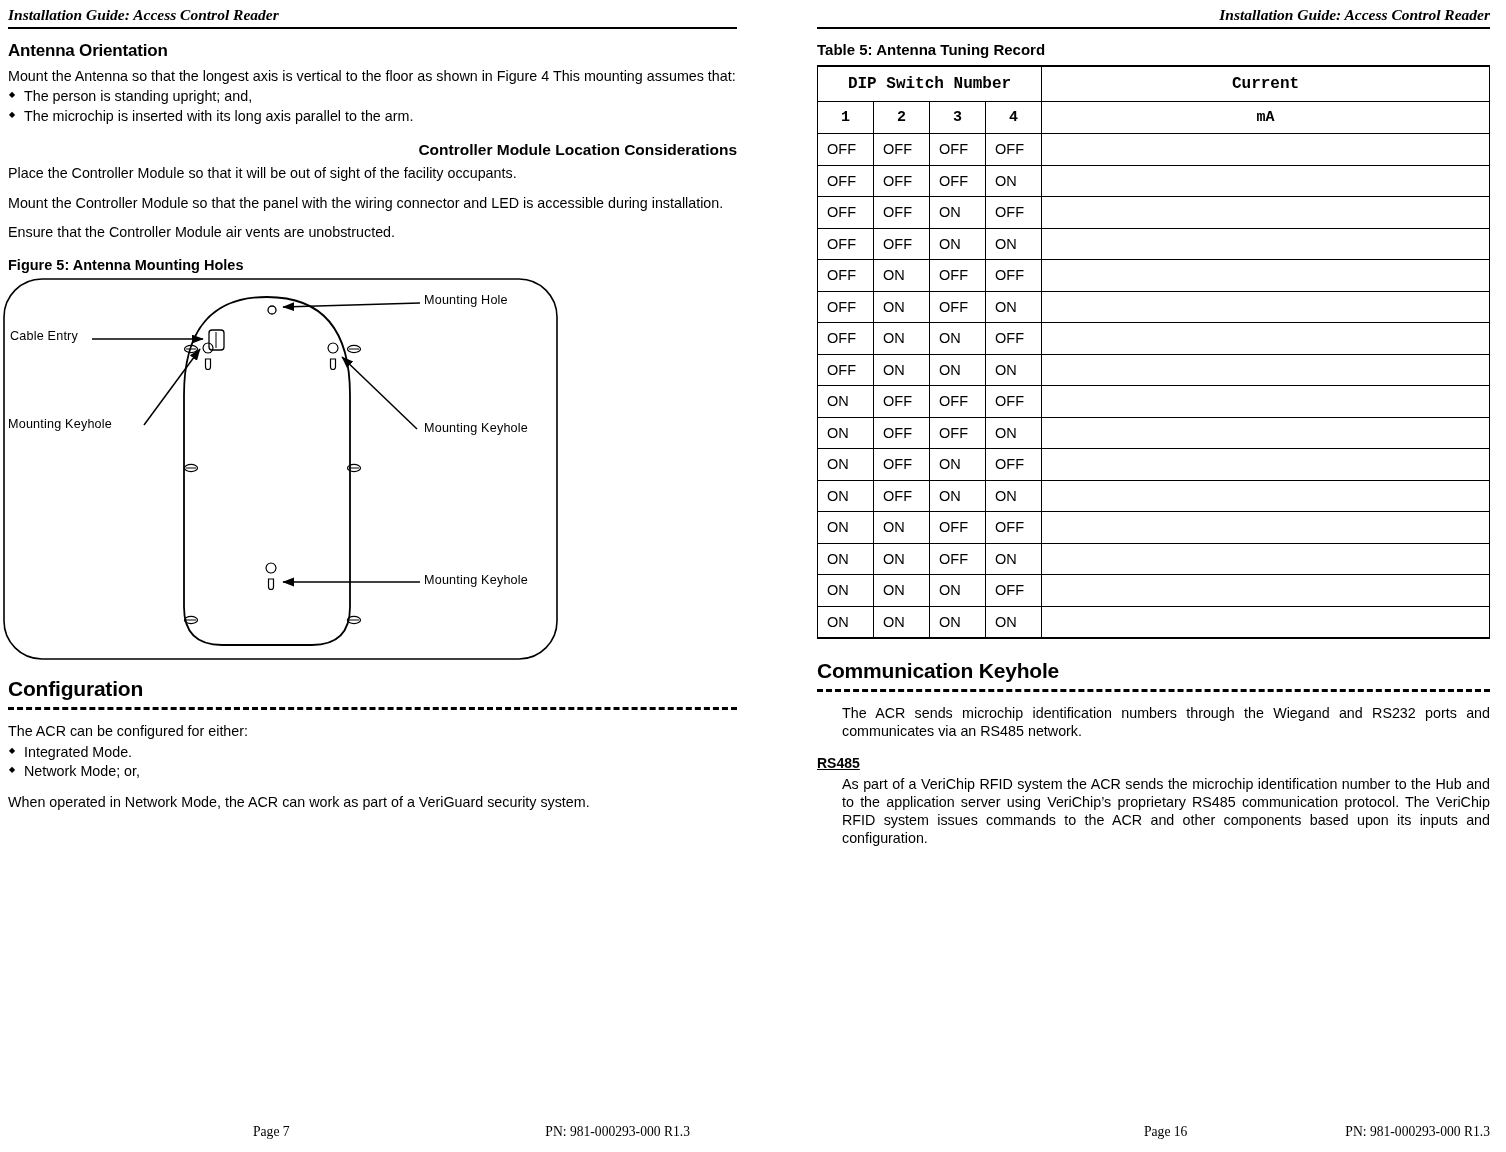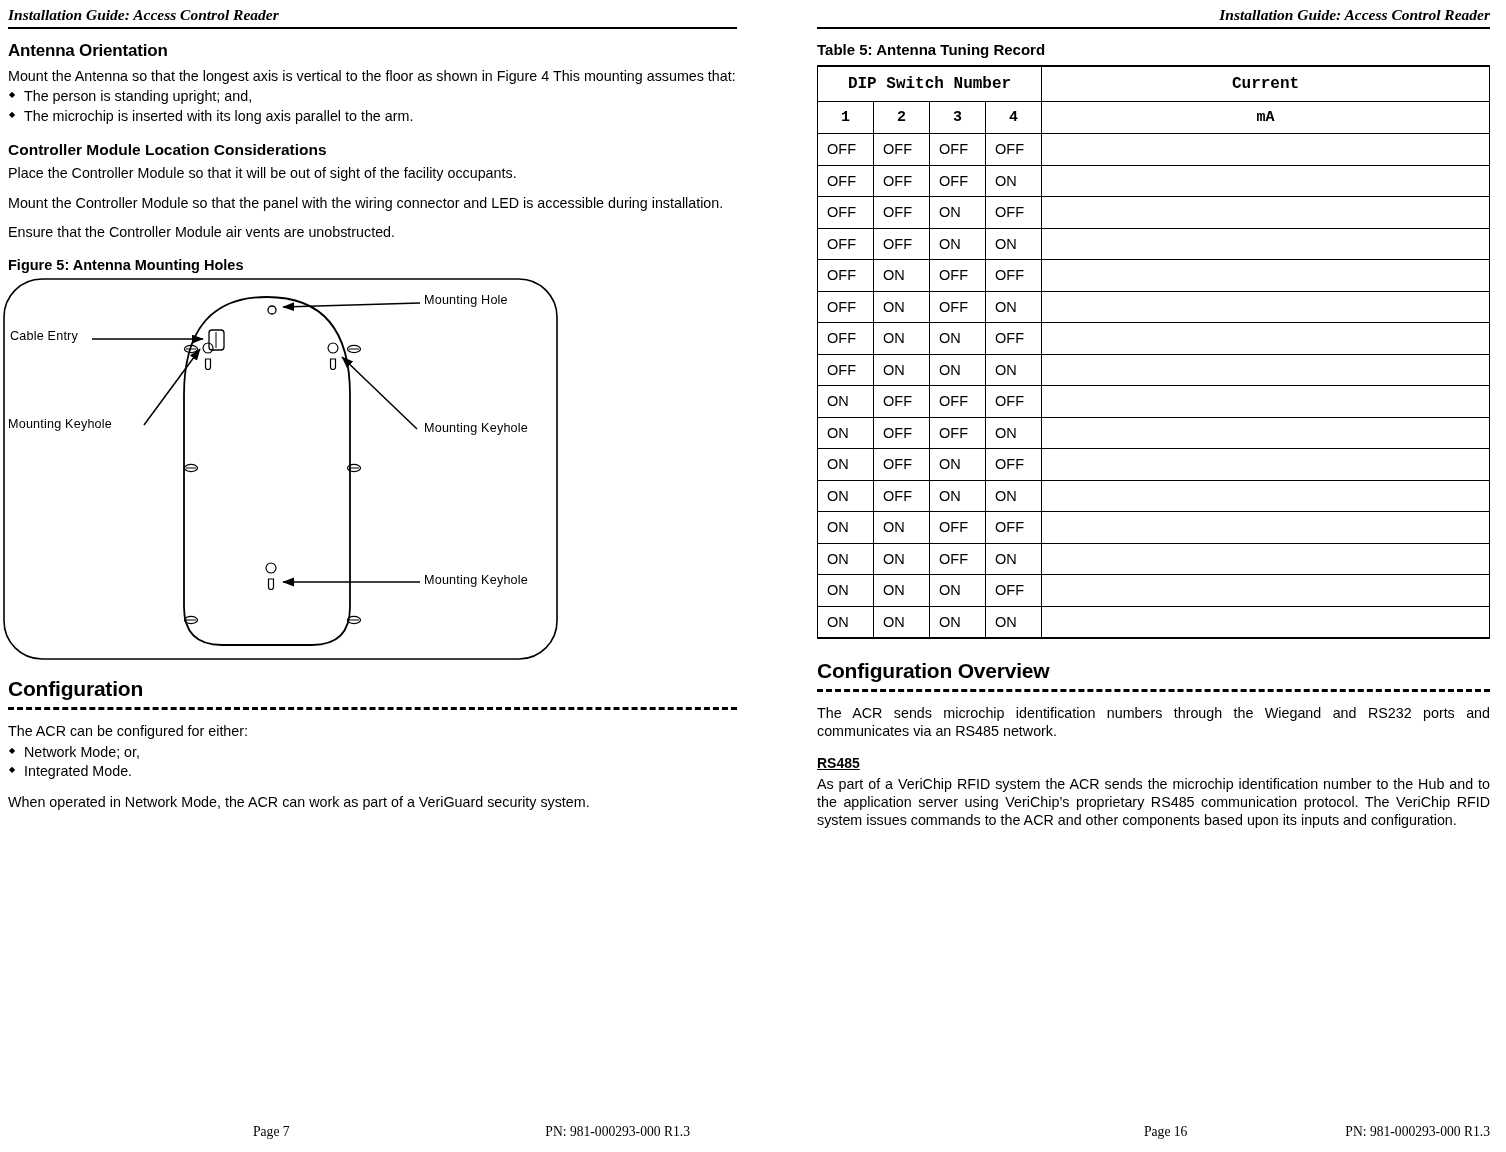--- a/index.html
+++ b/index.html
@@ -48,20 +48,21 @@
   h2 {
     font-size: 17px;
     font-weight: bold;
     margin: 0 0 6px 0;
     letter-spacing: -0.2px;
   }
   h3 {
     font-size: 15.5px;
     font-weight: bold;
     margin: 16px 0 5px 0;
+    text-align: right;
   }
   h4 {
     font-size: 14px;
     font-weight: bold;
     margin: 14px 0 4px 0;
     text-decoration: underline;
   }
   p {
     font-size: 14.3px;
     line-height: 1.28;
@@ -105,20 +106,21 @@
     font-size: 12.6px;
     letter-spacing: 0.2px;
     white-space: nowrap;
   }
   .dashed-rule {
     border-top: 3px dashed #000;
     margin: 3px 0 12px 0;
   }
   .justified {
     text-align: justify;
+    margin-left: 25px;
   }
   .footer {
     position: absolute;
     bottom: 12px;
     font-size: 13.6px;
     font-family: "Liberation Serif", serif;
   }
   .footer-page-l { left: 253px; }
   .footer-pn-l { right: 63px; }
   .footer-page-r { left: 391px; }
@@ -243,22 +245,22 @@
     <div class="fig-label" style="left:8px; top:52px;">Cable Entry</div>
     <div class="fig-label" style="left:6px; top:140px;">Mounting Keyhole</div>
     <div class="fig-label" style="left:422px; top:144px;">Mounting Keyhole</div>
     <div class="fig-label" style="left:422px; top:296px;">Mounting Keyhole</div>
   </div>
 
   <h2 style="font-size:21px; margin-top:10px;">Configuration</h2>
   <div class="dashed-rule"></div>
   <p class="tight">The ACR can be configured for either:</p>
   <ul class="bullets">
+    <li>Integrated Mode.</li>
     <li>Network Mode; or,</li>
-    <li>Integrated Mode.</li>
   </ul>
 
   <p>When operated in Network Mode, the ACR can work as part of a VeriGuard security system.</p>
 
   <div class="footer footer-page-l">Page 7</div>
   <div class="footer footer-pn-l">PN: 981-000293-000 R1.3</div>
 </div>
 
 <div class="page page-right">
 
@@ -397,21 +399,21 @@
       <tr>
         <td>ON</td>
         <td>ON</td>
         <td>ON</td>
         <td>ON</td>
         <td class="cur"></td>
       </tr>
     </tbody>
   </table>
 
-  <h2 style="font-size:21px; margin-top:20px;">Configuration Overview</h2>
+  <h2 style="font-size:21px; margin-top:20px;">Communication Keyhole</h2>
   <div class="dashed-rule"></div>
   <p class="justified">The ACR sends microchip identification numbers through the Wiegand and RS232 ports and communicates via an RS485 network.</p>
 
   <h4>RS485</h4>
   <p class="justified">As part of a VeriChip RFID system the ACR sends the microchip identification number to the Hub and to the application server using VeriChip’s proprietary RS485 communication protocol. The VeriChip RFID system issues commands to the ACR and other components based upon its inputs and configuration.</p>
 
   <div class="footer footer-page-r">Page 16</div>
   <div class="footer footer-pn-r">PN: 981-000293-000 R1.3</div>
 </div>
 

